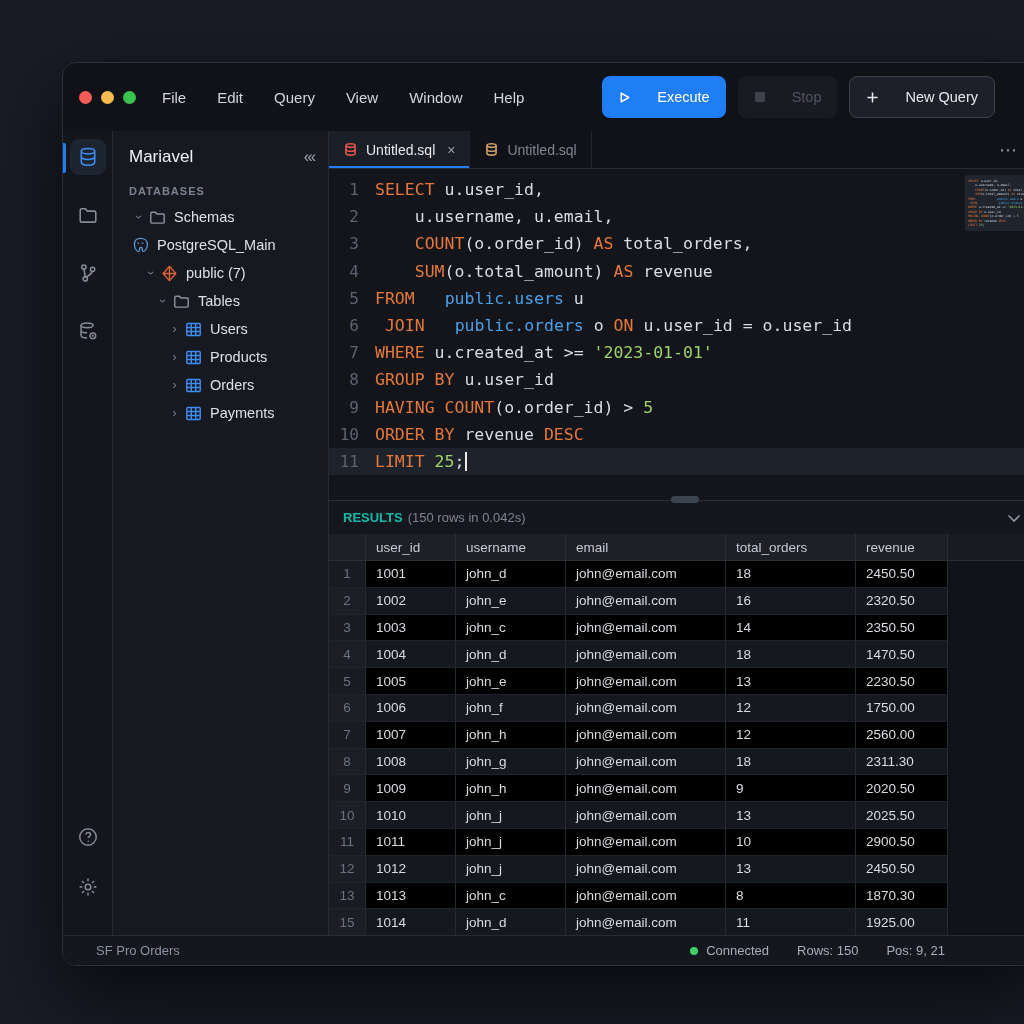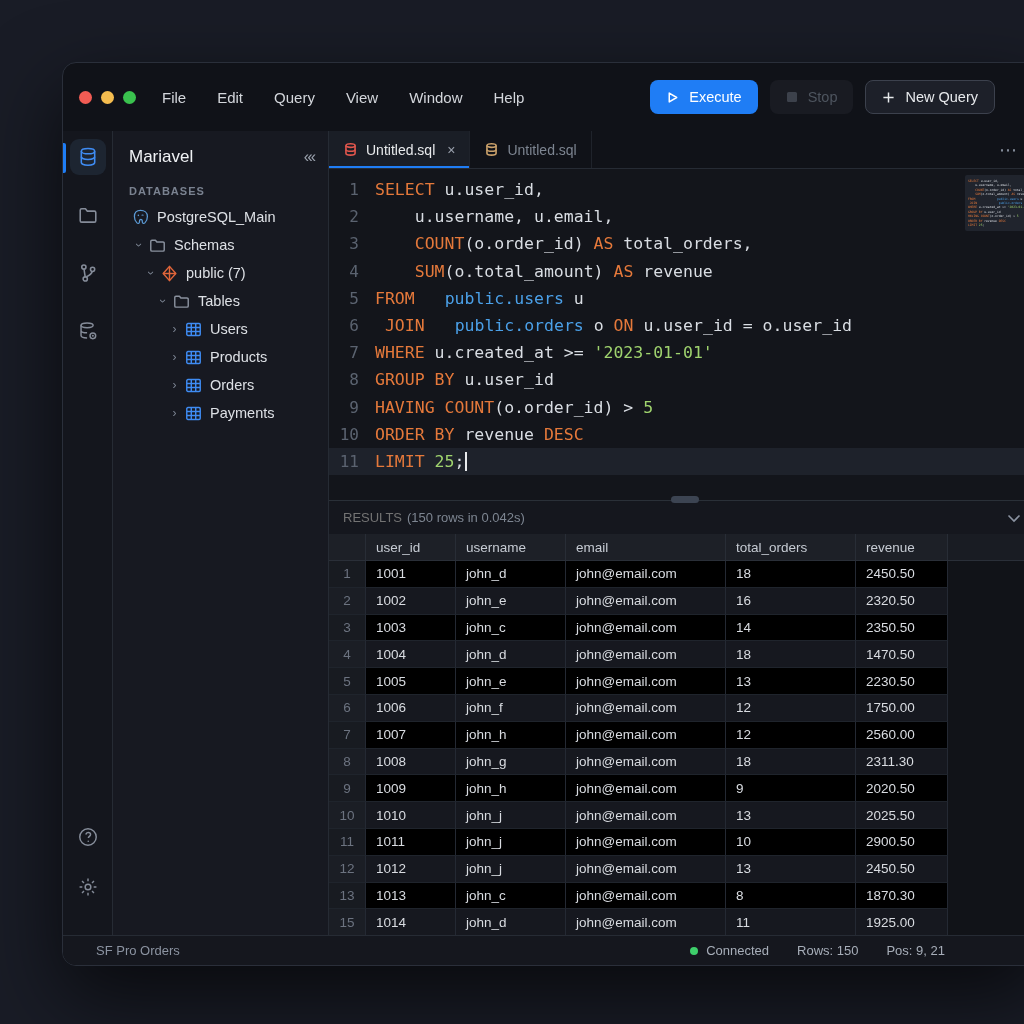--- a/index.html
+++ b/index.html
@@ -21,21 +21,21 @@
 
   
   .titlebar{ height:68px; display:flex; align-items:center; padding:0 46px 0 16px; flex:0 0 auto; }
   .lights{ display:flex; gap:9px; margin-right:26px; }
   .light{ width:13px; height:13px; border-radius:50%; }
   .light.red{ background:#f25c54; } .light.yellow{ background:#f5bd4f; } .light.green{ background:#3ac24e; }
   .menus{ display:flex; gap:31px; }
   .menu-item{ color:#d3d6db; font-size:15px; cursor:default; }
   .tb-spacer{ flex:1; }
   .tb-buttons{ display:flex; gap:12px; align-items:center; }
-  .btn{ height:34px; border-radius:8px; display:flex; align-items:center; gap:10px; padding:16px 16px; font-size:14.5px; border:none; cursor:default; }
+  .btn{ height:42px; border-radius:8px; display:flex; align-items:center; gap:26px; padding:16px 16px; font-size:14.5px; border:none; cursor:default; }
   .btn-execute{ background:var(--accent); color:#fff; }
   .btn-stop{ background:#191b22; color:#4e555f; }
   .btn-new{ background:#1d2029; color:#e7e9ec; border:1px solid #3c414d; }
   .btn svg{ display:block; }
 
   
   .main{ flex:1; display:flex; min-height:0; }
 
   .rail{ width:50px; background:#14161d; border-right:1px solid var(--border);
          display:flex; flex-direction:column; align-items:center; padding:8px 0 16px; flex:0 0 auto; position:relative; }
@@ -81,21 +81,21 @@
   .tok-str{ color:var(--grn); } .tok-num{ color:var(--grn); }
   .cursor{ display:inline-block; width:2px; height:19px; background:#e8eaec; vertical-align:middle; margin-left:1px; }
 
   .minimap{ position:absolute; top:6px; right:16px; width:60px; background:#20242d; border-radius:2px; padding:4px 3px; overflow:hidden;
             font-family:"DejaVu Sans Mono","Liberation Mono",monospace; font-size:3px; line-height:4.4px; white-space:pre; }
 
   .divider{ height:10px; position:relative; background:#13151b; border-bottom:1px solid #2a3038; flex:0 0 auto; }
   .divider-pill{ position:absolute; left:50%; bottom:-3px; transform:translateX(-50%); width:28px; height:7px; border-radius:3.5px; background:#3c4452; }
 
   .results-header{ height:33px; background:#15171e; display:flex; align-items:center; padding:0 20px 0 14px; flex:0 0 auto; }
-  .rh-title{ color:#737373; font-size:13px; font-weight:400;text-align:center; }
+  .rh-title{ color:#14b8a6; font-size:13px; font-weight:700;text-align:center; }
   .rh-meta{ color:#7d8591; font-size:13px; margin-left:5px; }
   .rh-chev{ margin-left:auto; color:#8b93a1; font-size:15px; }
 
   .grid-header, .grid-row{ display:grid; grid-template-columns:37px 90px 110px 160px 130px 92px 1fr; }
   .grid-header{ height:27px; background:#1d2027; border-bottom:1px solid #2a2f38; flex:0 0 auto; }
   .gh-cell{ color:#c6cbd3; font-size:13.5px; display:flex; align-items:center; padding-left:10px; border-right:1px solid #282d36; }
   .gh-cell:first-child{ border-right:1px solid #282d36; }
   .gh-cell.filler{ border-right:none; background:#191c23; }
   .grid-body{ flex:1; overflow:hidden; background:#111318; }
   .grid-row{ height:26.8px; }
@@ -211,38 +211,38 @@
       </div>
     </div>
 
     <div class="sidebar">
       <div class="sb-header">
         <span class="sb-title">Mariavel</span>
         <span class="sb-collapse">«‹</span>
       </div>
       <div class="sb-section">DATABASES</div>
       <div class="tree">
+          <div class="tree-row" style="padding-left: 18px;">
+            <span class="chev down">›</span>
+            <span class="t-icon ic-folder">
+              <svg viewBox="0 0 24 24" fill="none" stroke="currentColor" stroke-width="1.8" stroke-linejoin="round">
+                <path d="M3.5 7v10.6a1.5 1.5 0 0 0 1.5 1.5h14a1.5 1.5 0 0 0 1.5-1.5V9.1a1.5 1.5 0 0 0-1.5-1.5h-7.8L9.4 5.3H5A1.5 1.5 0 0 0 3.5 6.8z"></path>
+              </svg>
+            </span>
+            <span>Schemas</span>
+          </div>
           <div class="tree-row" style="padding-left: 16px;">
             <span class="t-icon ic-postgres">
               <svg viewBox="0 0 24 24">
                 <path d="M12 3C7 3 4.3 6 4.3 10.6c0 3.6 1.5 6.6 3.2 8.2 1 .9 2.3.9 2.9-.2.4-.8.3-1.9.5-3 .1-.8.9-1.2 1.6-1.2s1.5.4 1.6 1.2c.2 1.1.1 2.2.5 3 .6 1.1 1.9 1.1 2.9.2 1.7-1.6 3.2-4.6 3.2-8.2C20.7 6 17 3 12 3z" fill="none" stroke="#5c9bd6" stroke-width="1.6"></path>
                 <circle cx="9.3" cy="9.3" r="1" fill="#5c9bd6"></circle>
                 <path d="M13.4 9.2c.6-.6 1.8-.6 2.4.1" stroke="#5c9bd6" stroke-width="1.3" fill="none"></path>
               </svg>
             </span>
             <span>PostgreSQL_Main</span>
-          </div>
-          <div class="tree-row" style="padding-left: 18px;">
-            <span class="chev down">›</span>
-            <span class="t-icon ic-folder">
-              <svg viewBox="0 0 24 24" fill="none" stroke="currentColor" stroke-width="1.8" stroke-linejoin="round">
-                <path d="M3.5 7v10.6a1.5 1.5 0 0 0 1.5 1.5h14a1.5 1.5 0 0 0 1.5-1.5V9.1a1.5 1.5 0 0 0-1.5-1.5h-7.8L9.4 5.3H5A1.5 1.5 0 0 0 3.5 6.8z"></path>
-              </svg>
-            </span>
-            <span>Schemas</span>
           </div>
           <div class="tree-row" style="padding-left: 30px;">
             <span class="chev down">›</span>
             <span class="t-icon ic-gem">
               <svg viewBox="0 0 24 24" fill="none" stroke="currentColor" stroke-width="1.8" stroke-linejoin="round">
                 <path d="M12 3 20 12 12 21 4 12z"></path>
                 <path d="M12 3v18M4 12h16"></path>
               </svg>
             </span>
             <span>public (7)</span>

